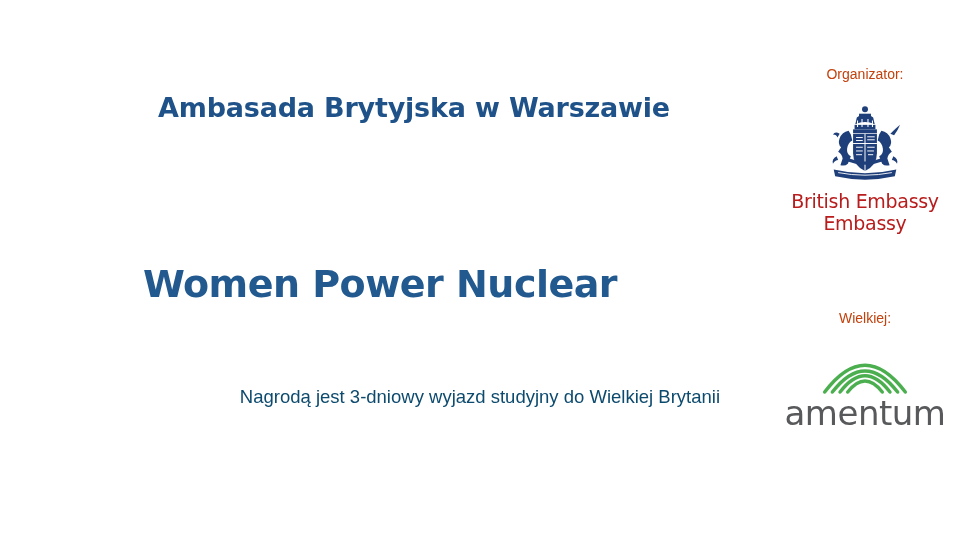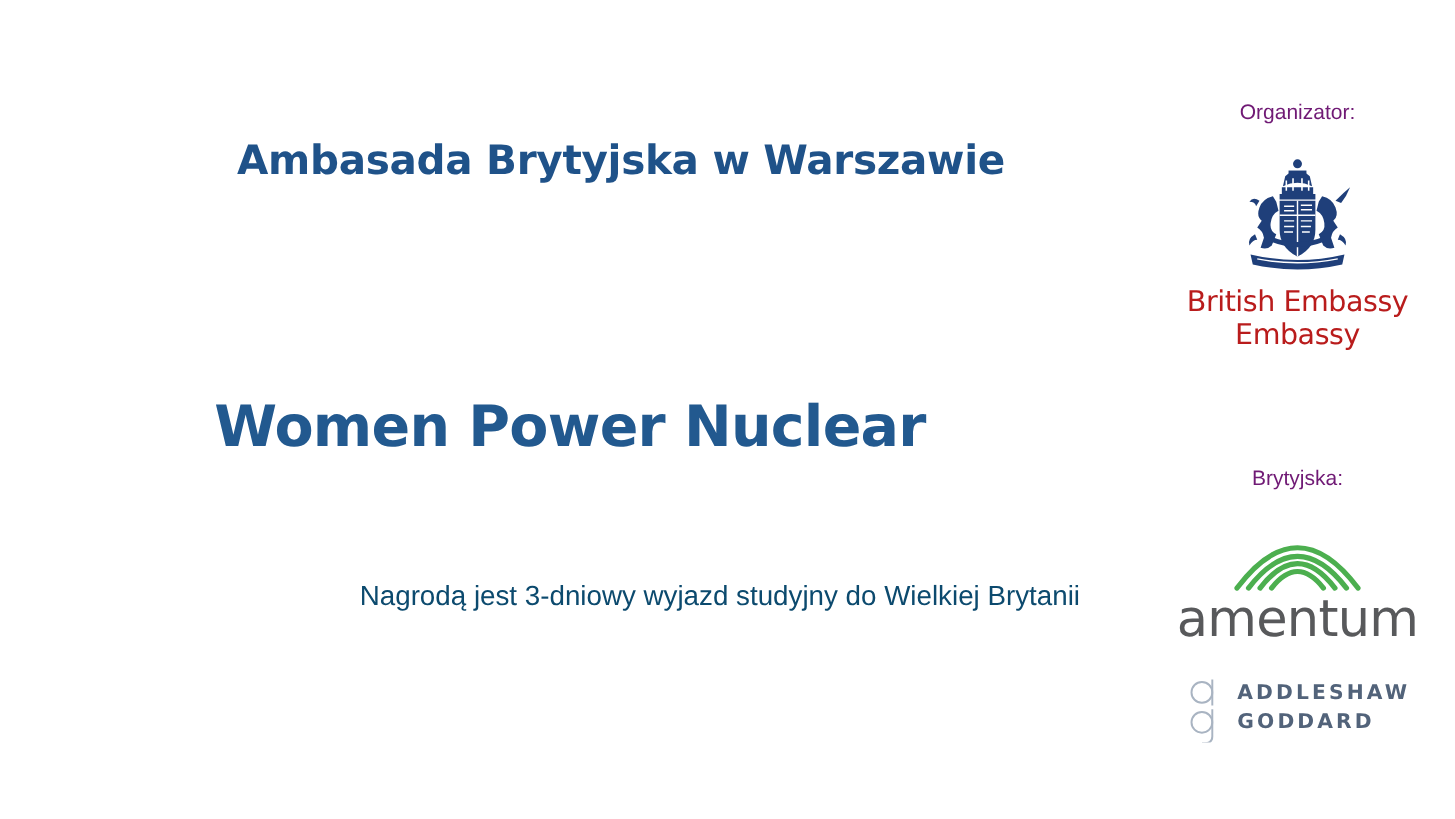--- a/index.html
+++ b/index.html
@@ -86,21 +86,21 @@
     left: 760px;
     top: 0;
     width: 210px;
     height: 546px;
   }
 
   .col-label {
     position: absolute;
     width: 210px;
     text-align: center;
-    color: #701a75;
+    color: #c2410c;
     font-family: "Liberation Sans", sans-serif;
     font-size: 14px;
   }
   .label-organizator { top: 66px; }
   .label-partnerzy   { top: 310px; }
 
   
   .embassy {
     position: absolute;
     top: 104px;
@@ -230,45 +230,29 @@
             <path d="M36 72 q24 10 48 0 l-1 5 q-23 9 -46 0 z"></path>
           </g>
         </svg>
       </div>
       <div class="embassy-name">
         <div>British Embassy</div>
         <div>Embassy</div>
       </div>
     </div>
 
-    <div class="col-label label-partnerzy">Brytyjska:</div>
+    <div class="col-label label-partnerzy">Wielkiej:</div>
 
     <div class="amentum">
       <svg class="amentum-mark" viewBox="0 0 100 56" aria-hidden="true">
         <g fill="none" stroke="#4caf4f" stroke-width="3.6" stroke-linecap="round">
           <path d="M8 52 Q50 -4 92 52"></path>
           <path d="M16 52 Q50 8 84 52"></path>
           <path d="M24 52 Q50 18 76 52"></path>
           <path d="M32 52 Q50 29 68 52"></path>
         </g>
       </svg>
       <div class="amentum-word">amentum</div>
     </div>
 
-    <div class="addleshaw">
-      <svg class="ag-monogram" viewBox="0 0 30 52" aria-hidden="true">
-        <g fill="none" stroke="#a9b4c2" stroke-width="1.5">
-
-          <circle cx="13" cy="14" r="8"></circle>
-          <path d="M21 4 v20"></path>
-
-          <circle cx="13" cy="37" r="8"></circle>
-          <path d="M21 27 v21 q0 6 -8 5"></path>
-        </g>
-      </svg>
-      <div class="ag-words">
-        <div>ADDLESHAW</div>
-        <div>GODDARD</div>
-      </div>
-    </div>
 
   </div>
 </div>
 
 </body></html>

